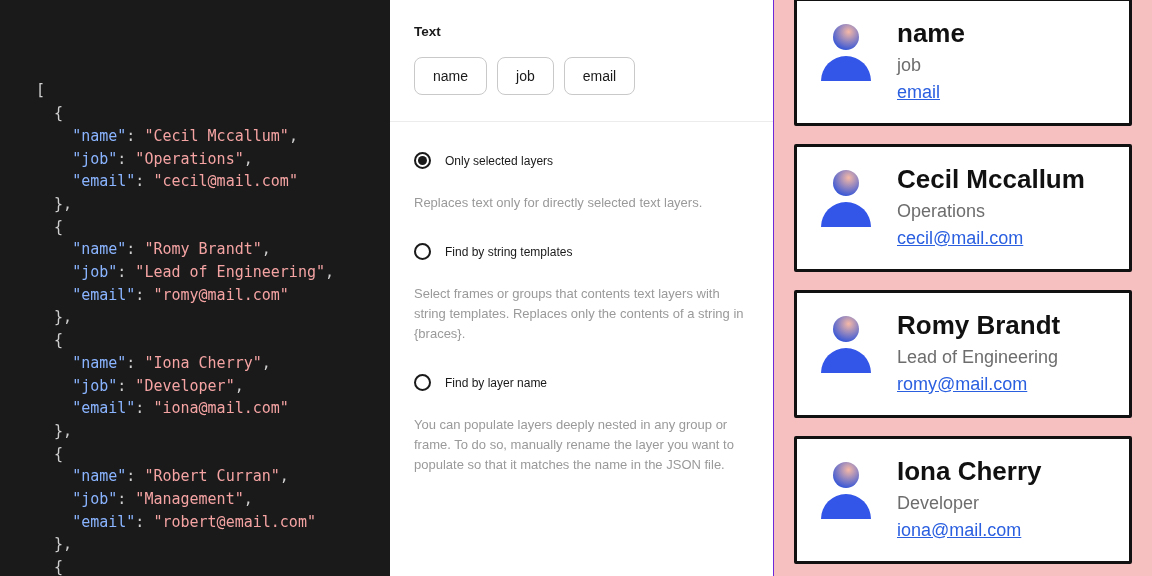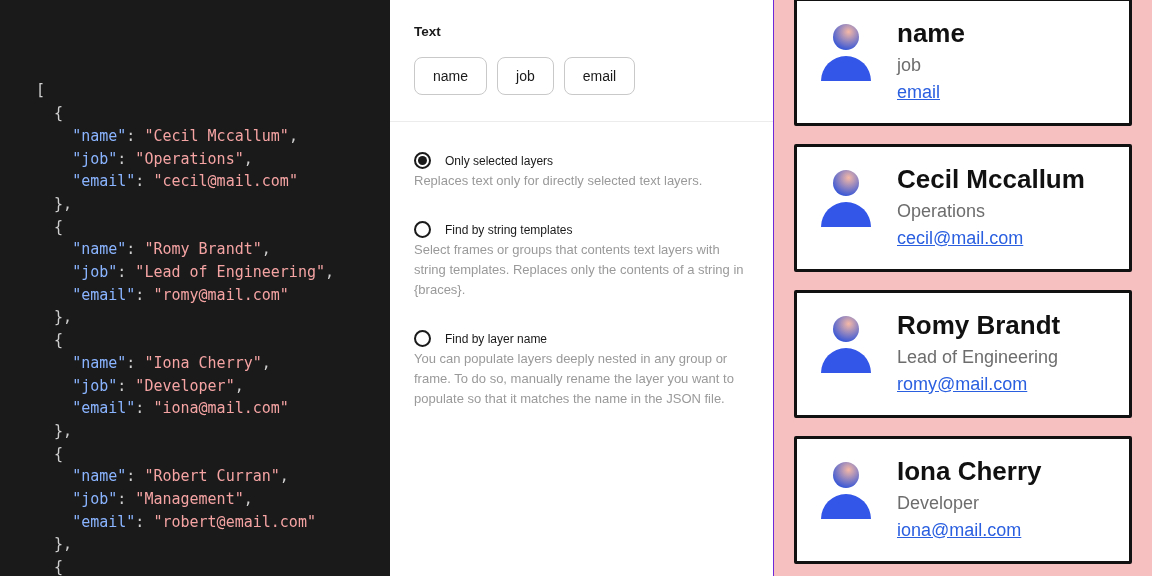--- a/index.html
+++ b/index.html
@@ -44,21 +44,21 @@
     background: #fff;
     cursor: pointer;
   }
   .radio-row { display: flex; align-items: center; gap: 14px; margin-top: 6px; }
   .radio {
     width: 17px; height: 17px; border: 2px solid #1a1a1a; border-radius: 50%;
     display: inline-flex; align-items: center; justify-content: center; flex: 0 0 auto;
   }
   .radio.checked::after { content: ""; width: 9px; height: 9px; background: #1a1a1a; border-radius: 50%; }
   .radio-label { font-size: 12px; color: #1a1a1a; }
-  .option-desc { font-size: 13px; line-height: 20px; color: #9a9a9a; margin-top: 2px; }
+  .option-desc { font-size: 13px; line-height: 20px; color: #9a9a9a; margin-top: 24px; }
   .option-block + .option-block { margin-top: 30px; }
 
   
   .canvas {
     flex: 1;
     height: 100%;
     background: #f6c0c0;
     padding: 0 20px;
     overflow: hidden;
   }

